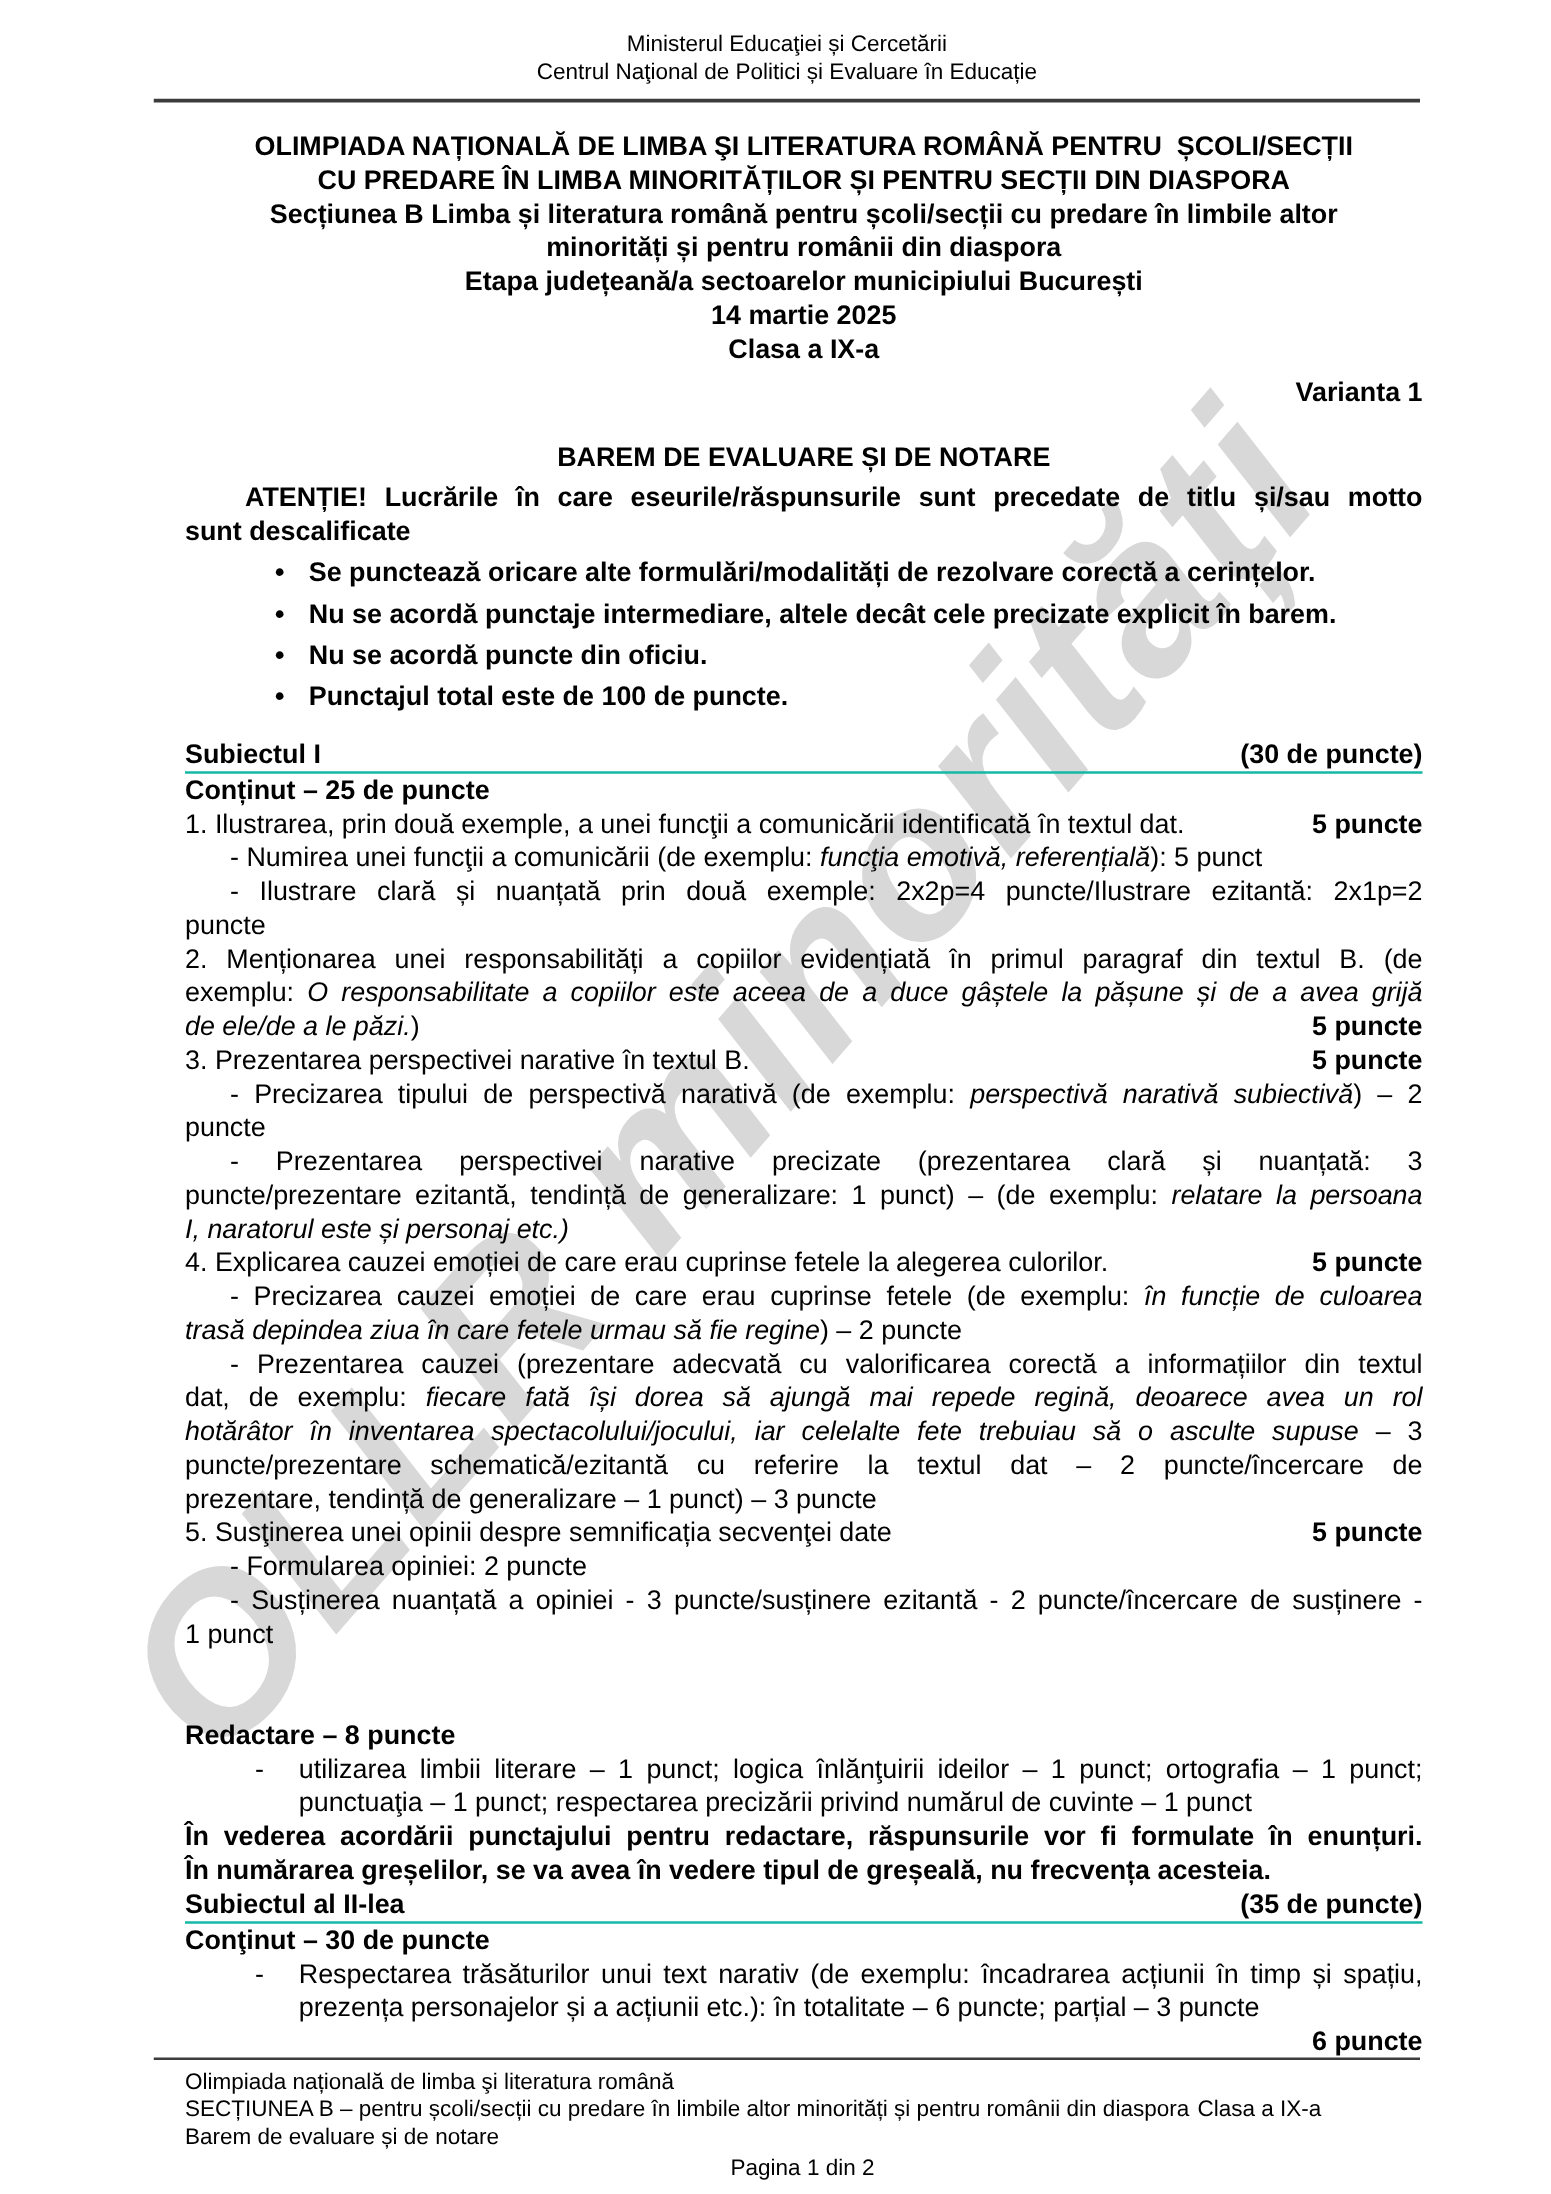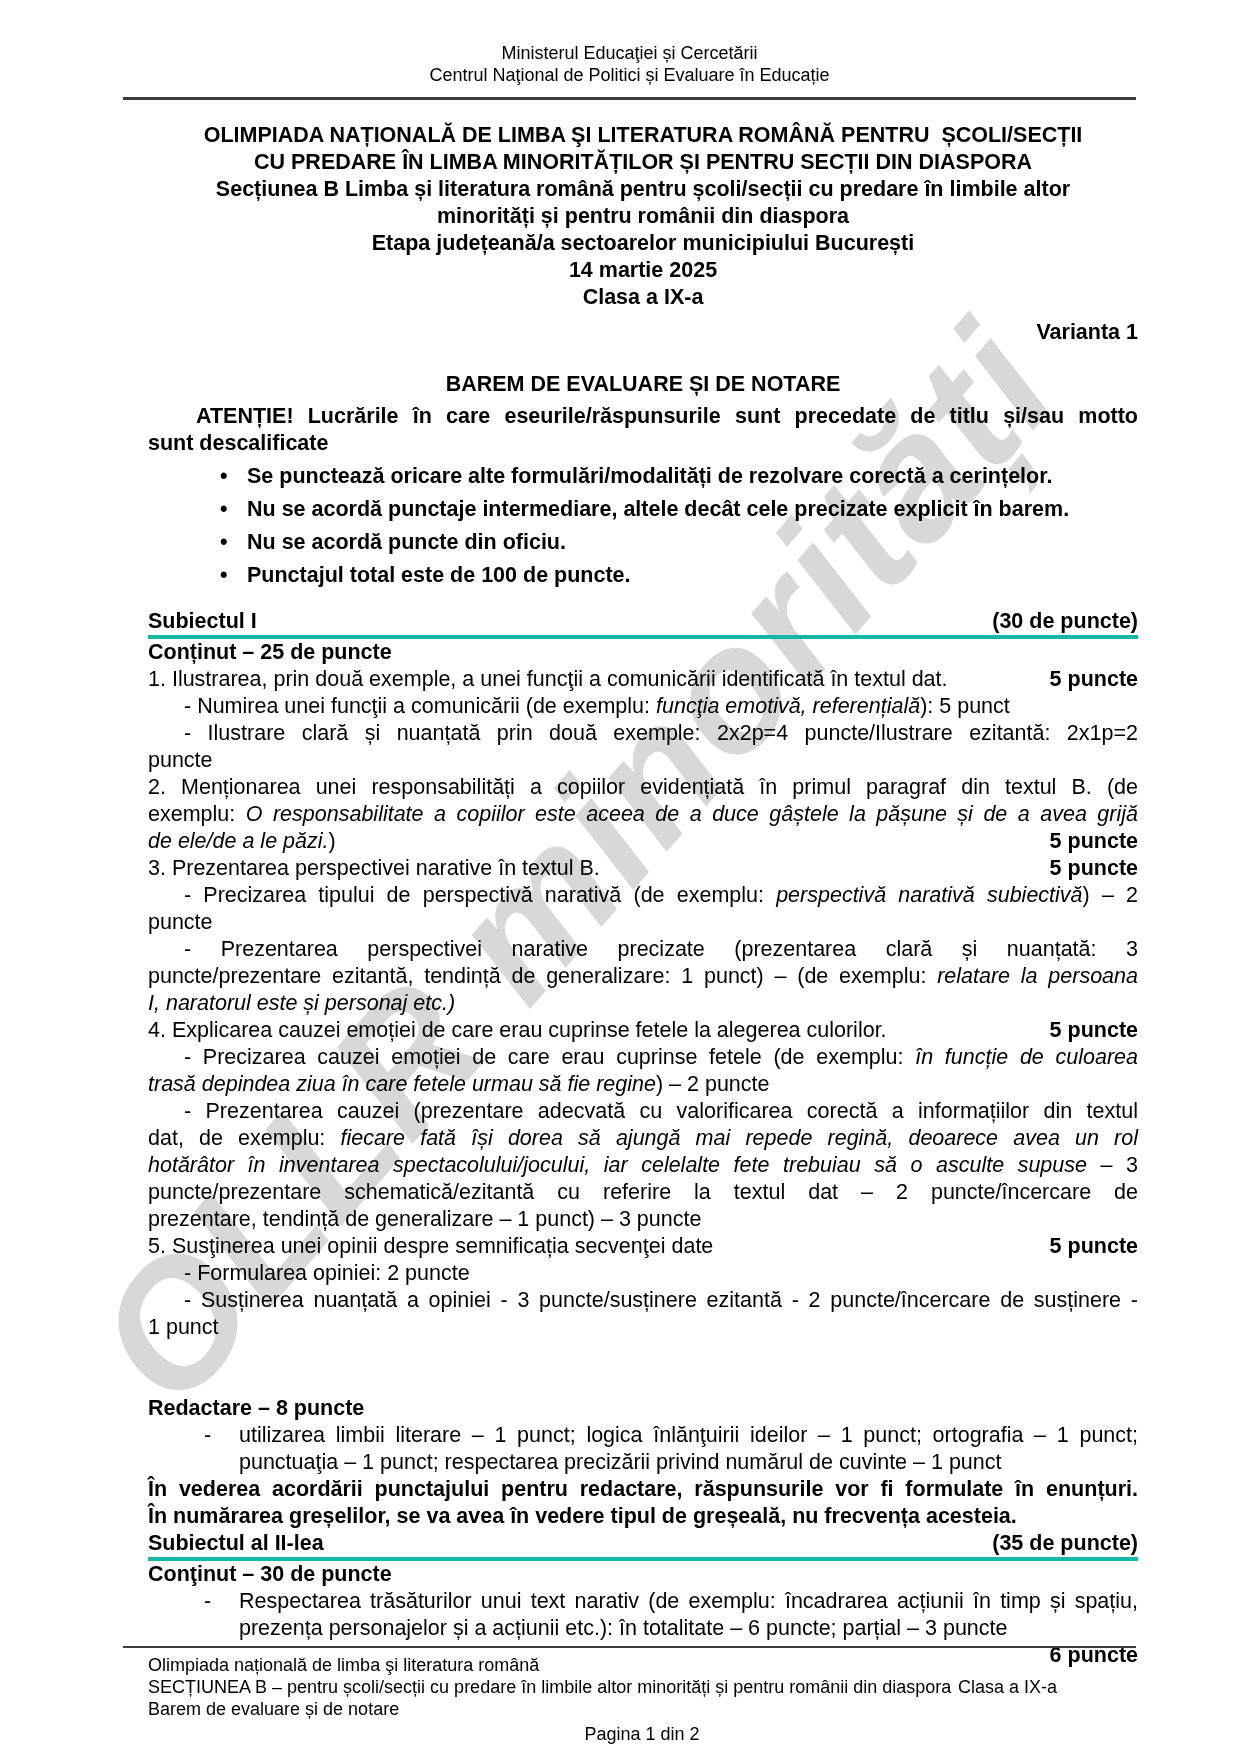--- a/index.html
+++ b/index.html
@@ -10,35 +10,35 @@
   }
   .watermark{
     position:absolute;top:865px;left:575px;z-index:0;
     transform:translate(-50%,-50%) rotate(-49deg);
     font-size:175px;font-weight:bold;font-style:italic;
     color:#d8d8d8;white-space:nowrap;letter-spacing:2px;
   }
   .layer{position:relative;z-index:1;}
   
   .hdr{margin-left:123px;width:1013px;text-align:center;
-       font-size:18px;line-height:22px;padding-top:42px;}
+       font-size:18px;line-height:22px;padding-top:24px;}
   .hdr-rule{margin-left:123px;width:1013px;height:3px;background:#3c3c3c;margin-top:11px;}
   
   .content{margin-left:148px;width:990px;font-size:21.5px;line-height:27px;}
   .title-block{margin-top:22px;font-weight:bold;text-align:center;}
   .variant{font-weight:bold;text-align:right;margin-top:8px;}
   .barem-title{font-weight:bold;text-align:center;margin-top:25px;}
   .att1{font-weight:bold;text-indent:48px;text-align:justify;text-align-last:justify;margin-top:5px;}
   .att2{font-weight:bold;}
   ul.bullets{list-style:none;font-weight:bold;margin:6px 0 0 66px;padding:0;}
   ul.bullets li{position:relative;padding-left:33px;line-height:27px;margin-bottom:6px;}
   ul.bullets li::before{content:"\2022";position:absolute;left:6px;}
   
   .sec{display:flex;justify-content:space-between;font-weight:bold;
-       border-bottom:4px solid #14b8a6;line-height:26px;padding-bottom:1px;}
+       border-bottom:2px solid #14b8a6;line-height:26px;padding-bottom:1px;}
   .sec.mt1{margin-top:19px;}
   .sec.mt2{}
   .content-head{font-weight:bold;}
   
   .ln{line-height:27px;}
   .j{text-align:justify;text-align-last:justify;}
   .l{text-align:left;}
   .r{text-align:right;}
   .f{display:flex;justify-content:space-between;}
   .i36{text-indent:36px;}

